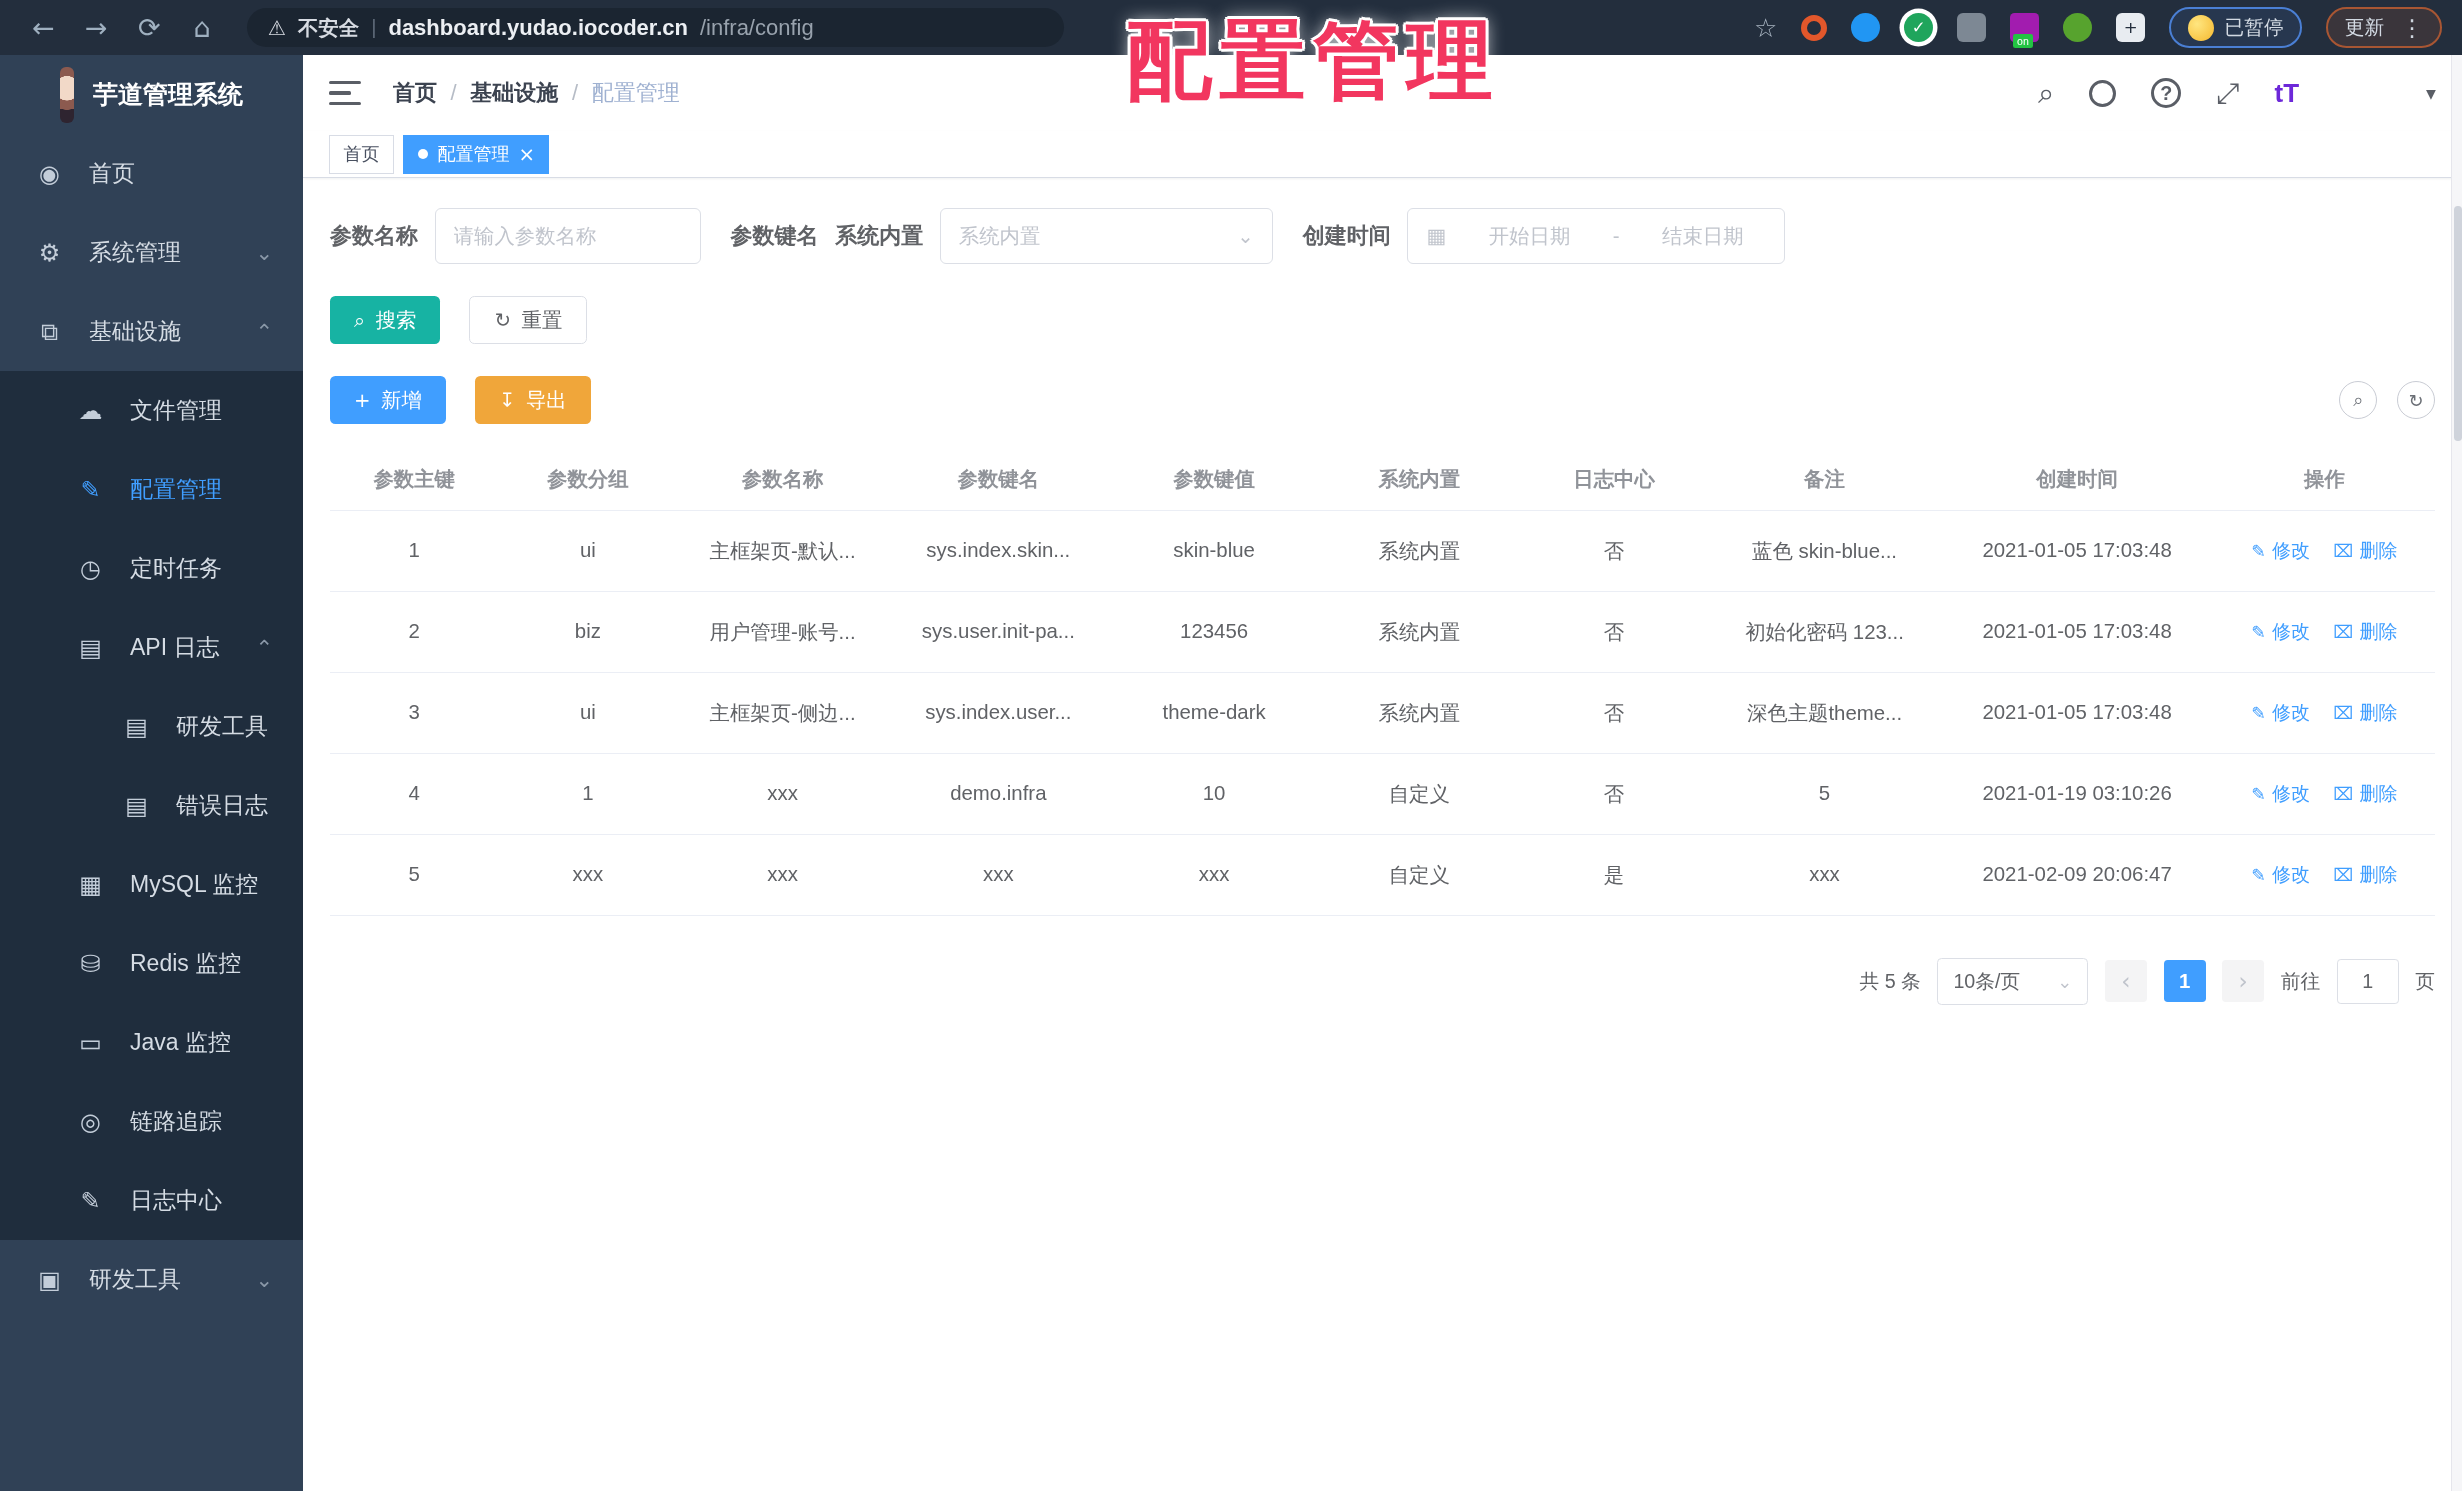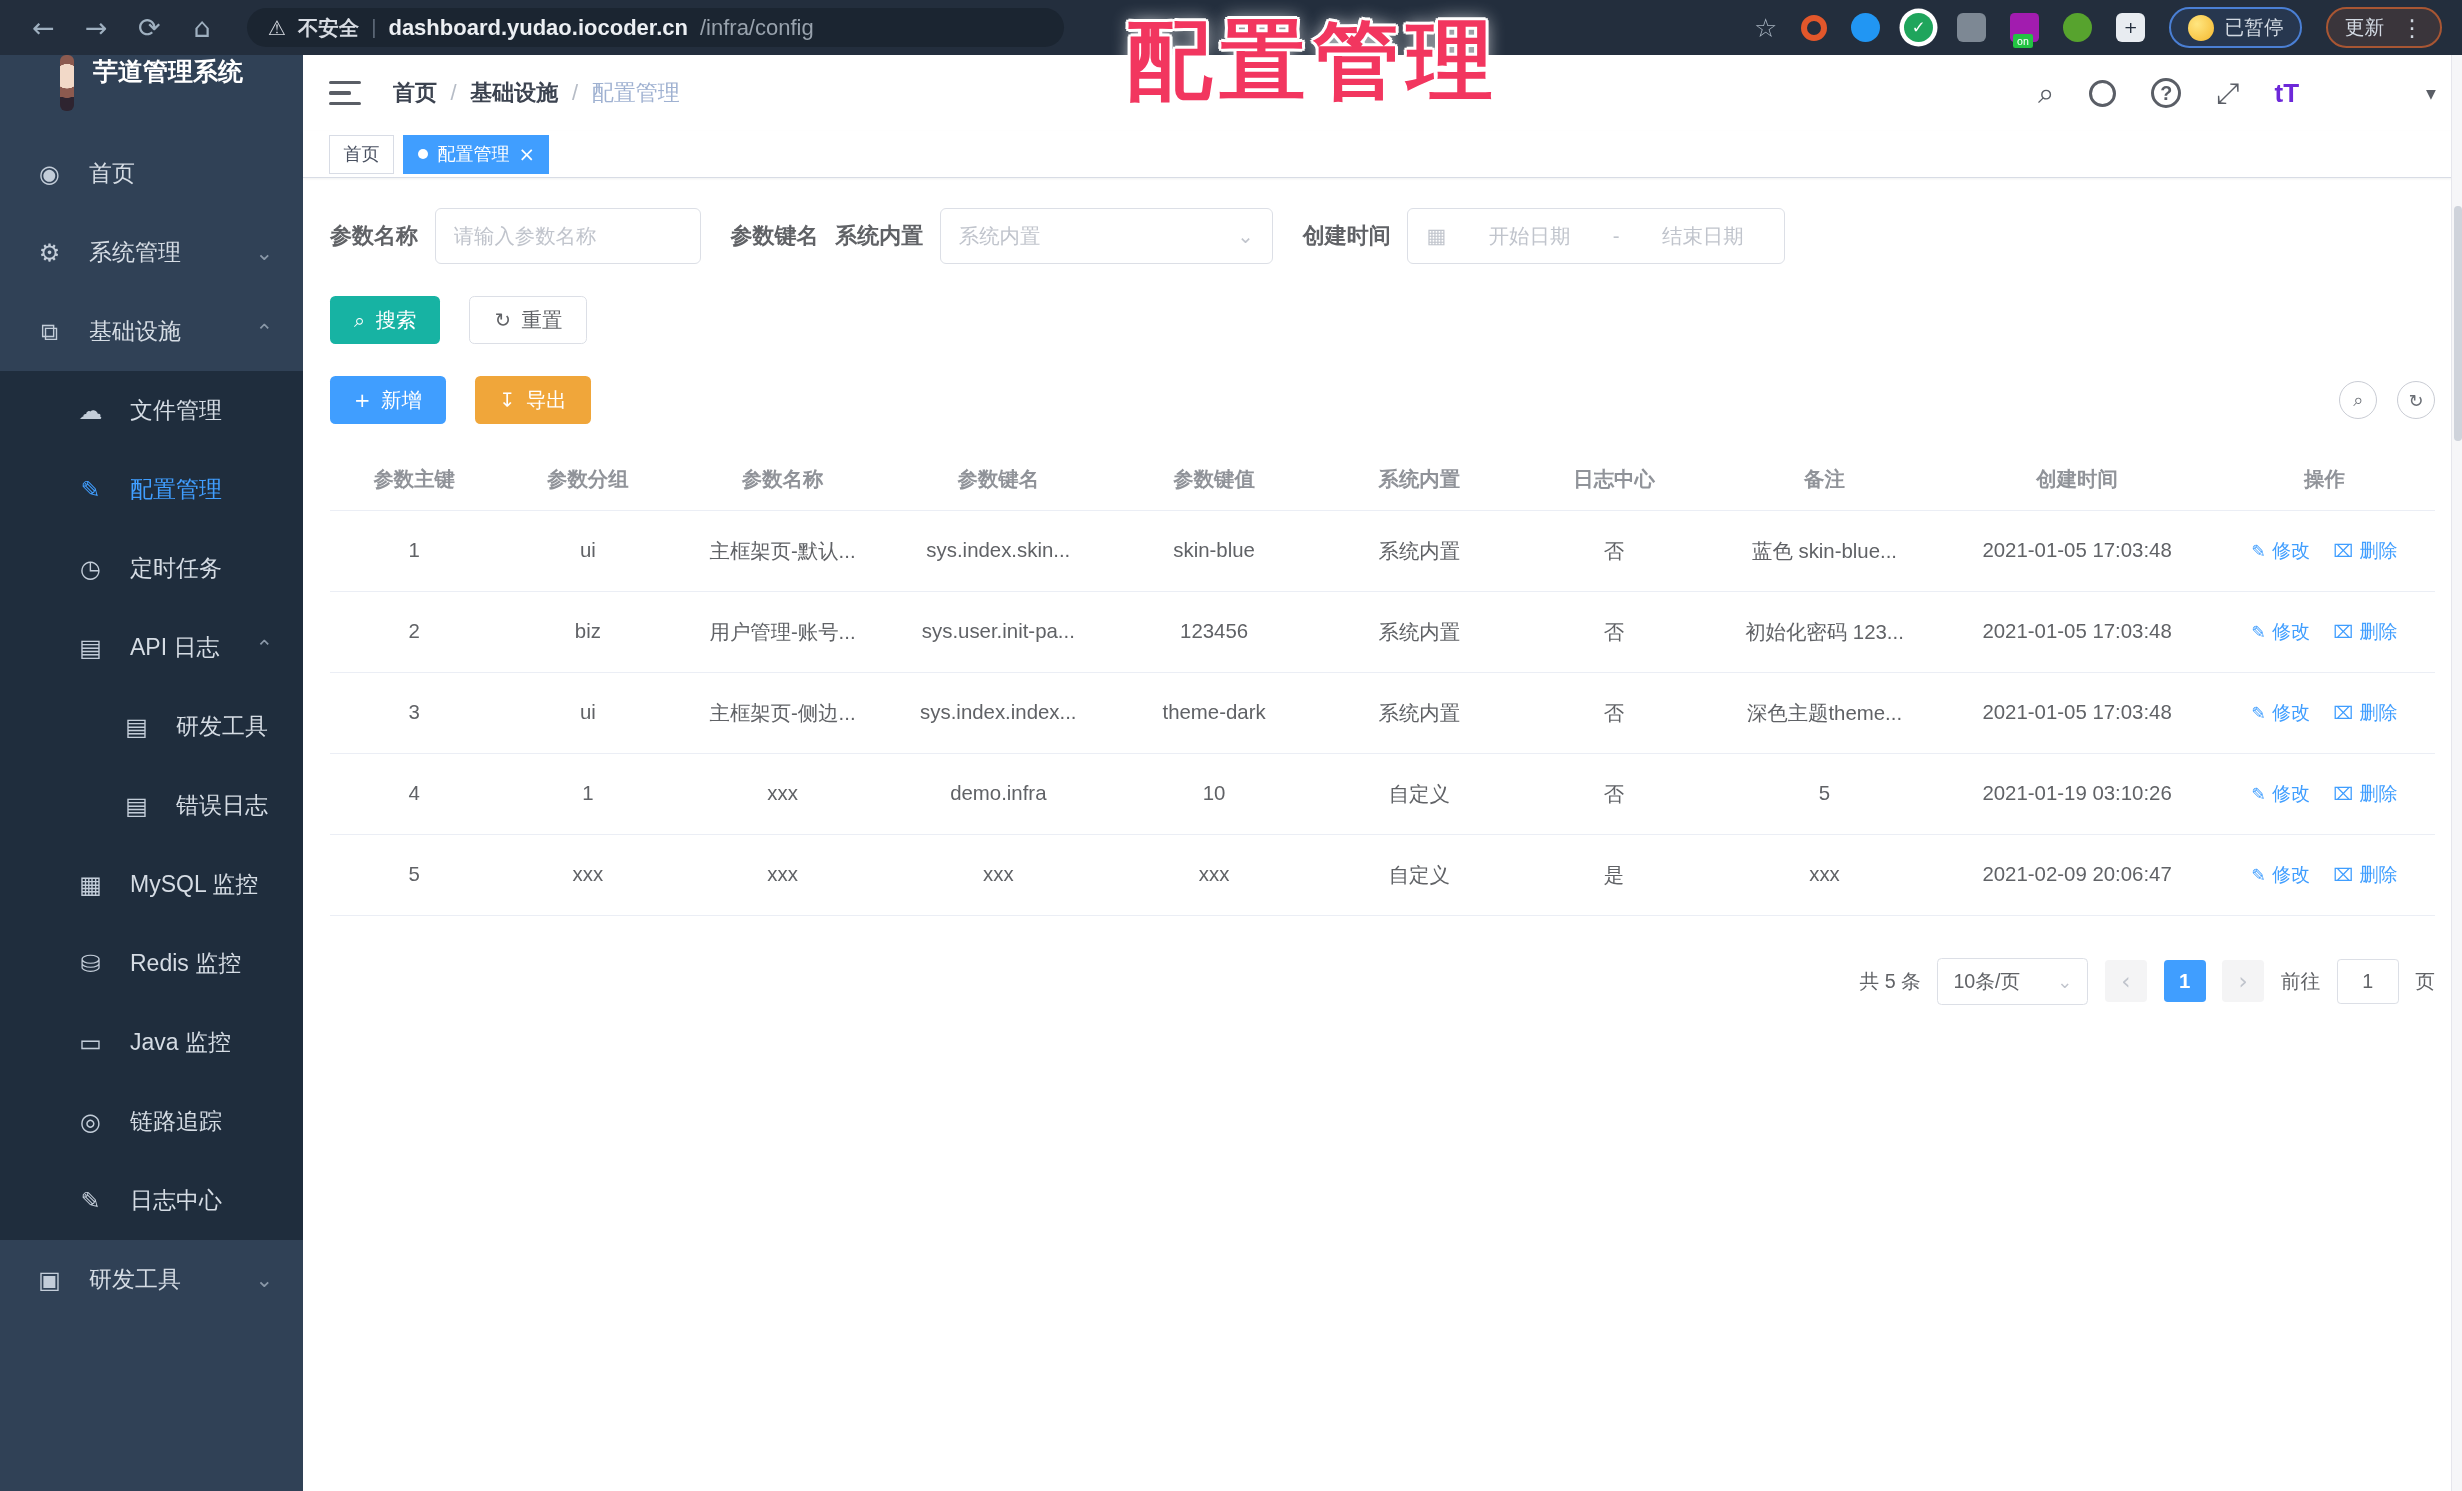--- a/index.html
+++ b/index.html
@@ -35,21 +35,21 @@
   .paused-pill { border:2.3px solid #4a7fd4; background:rgba(74,127,212,.12); }
   .emoji-dot { width:26px; height:26px; border-radius:50%; background:radial-gradient(circle at 35% 35%, #ffe680, #f5b82e); }
   .update-pill { border:2.3px solid #a85633; background:rgba(168,86,51,.18); }
   .update-pill .more { color:#cfd6df; font-size:23px; margin-left:6px; }
 
   
   .app { display:flex; height:1436px; position:relative; }
 
   
   .sidebar { width:303px; background:#304156; flex-shrink:0; }
-  .logo-row { height:79px; display:flex; gap:19px; padding:0 60px; cursor:pointer; }
+  .logo-row { height:79px; display:flex; align-items:center; gap:19px; padding:0 60px; cursor:pointer; }
   .logo-img { width:56px; height:56px; border-radius:6px;
     background:radial-gradient(circle at 50% 38%, #f2d9c8 0 34%, #8c5a4f 35% 60%, #2e2430 61%); }
   .app-title { color:#ffffff; font-size:25px; font-weight:700; white-space:nowrap; }
   .menu-item { height:79px; display:flex; align-items:center; gap:23px;
     color:#d5dce4; font-size:23px; cursor:pointer; padding-right:30px; white-space:nowrap; }
   .menu-item .mico { width:33px; text-align:center; font-size:24px; color:#c3cdd9; }
   .lvl1 { padding-left:33px; }
   .lvl2 { padding-left:74px; }
   .lvl3 { padding-left:120px; }
   .submenu { background:#1f2d3d; }
@@ -417,21 +417,21 @@
               <span class="act-link">
                   <span class="aico ico">⌧</span>
                   <span>删除</span>
                 </span>
             </td>
           </tr>
           <tr>
             <td>3</td>
             <td>ui</td>
             <td>主框架页-侧边...</td>
-            <td>sys.index.index...</td>
+            <td>sys.index.user...</td>
             <td>theme-dark</td>
             <td>系统内置</td>
             <td>否</td>
             <td>深色主题theme...</td>
             <td>2021-01-05 17:03:48</td>
             <td>
               <span class="act-link">
                   <span class="aico ico">✎</span>
                   <span>修改</span>
                 </span>

